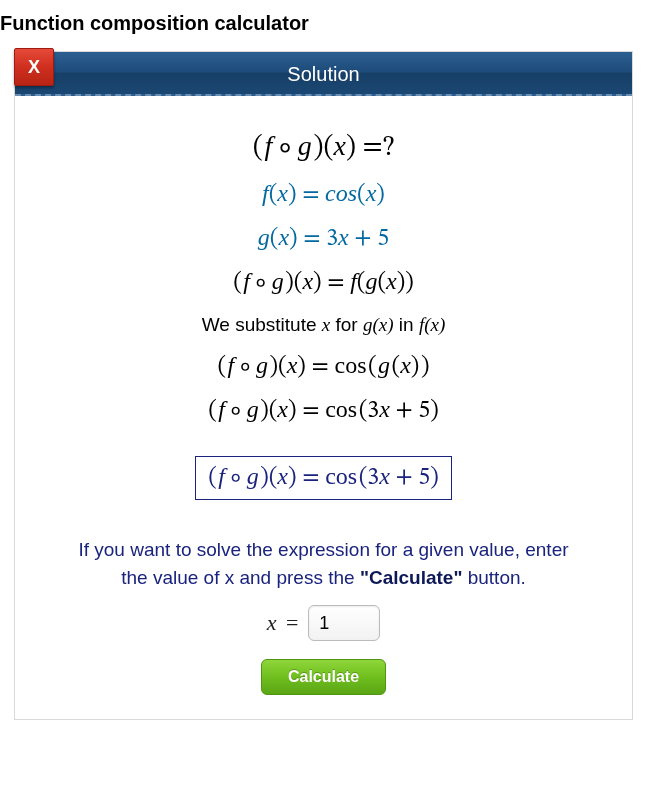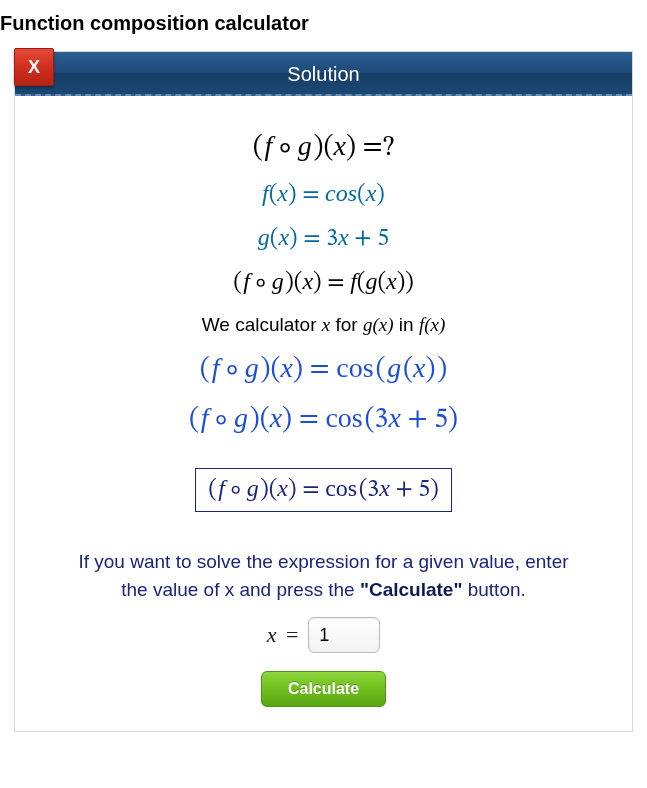--- a/index.html
+++ b/index.html
@@ -54,21 +54,21 @@
     text-align: center;
   }
   .eq {
     margin: 14px 0;
     font-family: "Cambria Math", "STIX Two Math", "Latin Modern Math", "Times New Roman", serif;
     font-size: 24px;
   }
   .eq.big { font-size: 28px; color: #000; text-align: center; }
   .eq.purple { color: #0369a1; font-size: 24px; }
   .eq.mid { color: #000; font-size: 24px; }
-  .eq.blue { color: #1d4ed8; font-size: 28px; }
+  .eq.blue { color: #000000; font-size: 24px; }
   .eq.boxed {
     display: inline-block;
     border: 1.5px solid #1a237e;
     padding: 6px 12px;
     color: #1a237e;
   }
   .explain {
     font-family: Verdana, Geneva, sans-serif;
     font-size: 19px;
     color: #000;
@@ -144,21 +144,21 @@
 
     <div class="eq purple">
       <span class="mathit">g</span>(<span class="mathit">x</span>) = 3<span class="mathit">x</span> + 5
     </div>
 
     <div class="eq mid">
       ( <span class="mathit">f</span> ∘ <span class="mathit">g</span> )(<span class="mathit">x</span>) = <span class="mathit">f</span>(<span class="mathit">g</span>(<span class="mathit">x</span>))
     </div>
 
     <div class="explain">
-      <span>We calculator </span><span class="mathit">x</span><span> for </span><span class="mathit">g(x)</span><span> in </span><span class="mathit">f(x)</span>
+      <span>We substitute </span><span class="mathit">x</span><span> for </span><span class="mathit">g(x)</span><span> in </span><span class="mathit">f(x)</span>
     </div>
 
     <div class="eq blue">
       ( <span class="mathit">f</span> ∘ <span class="mathit">g</span> )(<span class="mathit">x</span>) = <span class="mathrm">cos</span> ( <span class="mathit">g</span> (<span class="mathit">x</span>) )
     </div>
 
     <div class="eq blue">
       ( <span class="mathit">f</span> ∘ <span class="mathit">g</span> )(<span class="mathit">x</span>) = <span class="mathrm">cos</span> (3<span class="mathit">x</span> + 5)
     </div>
 

